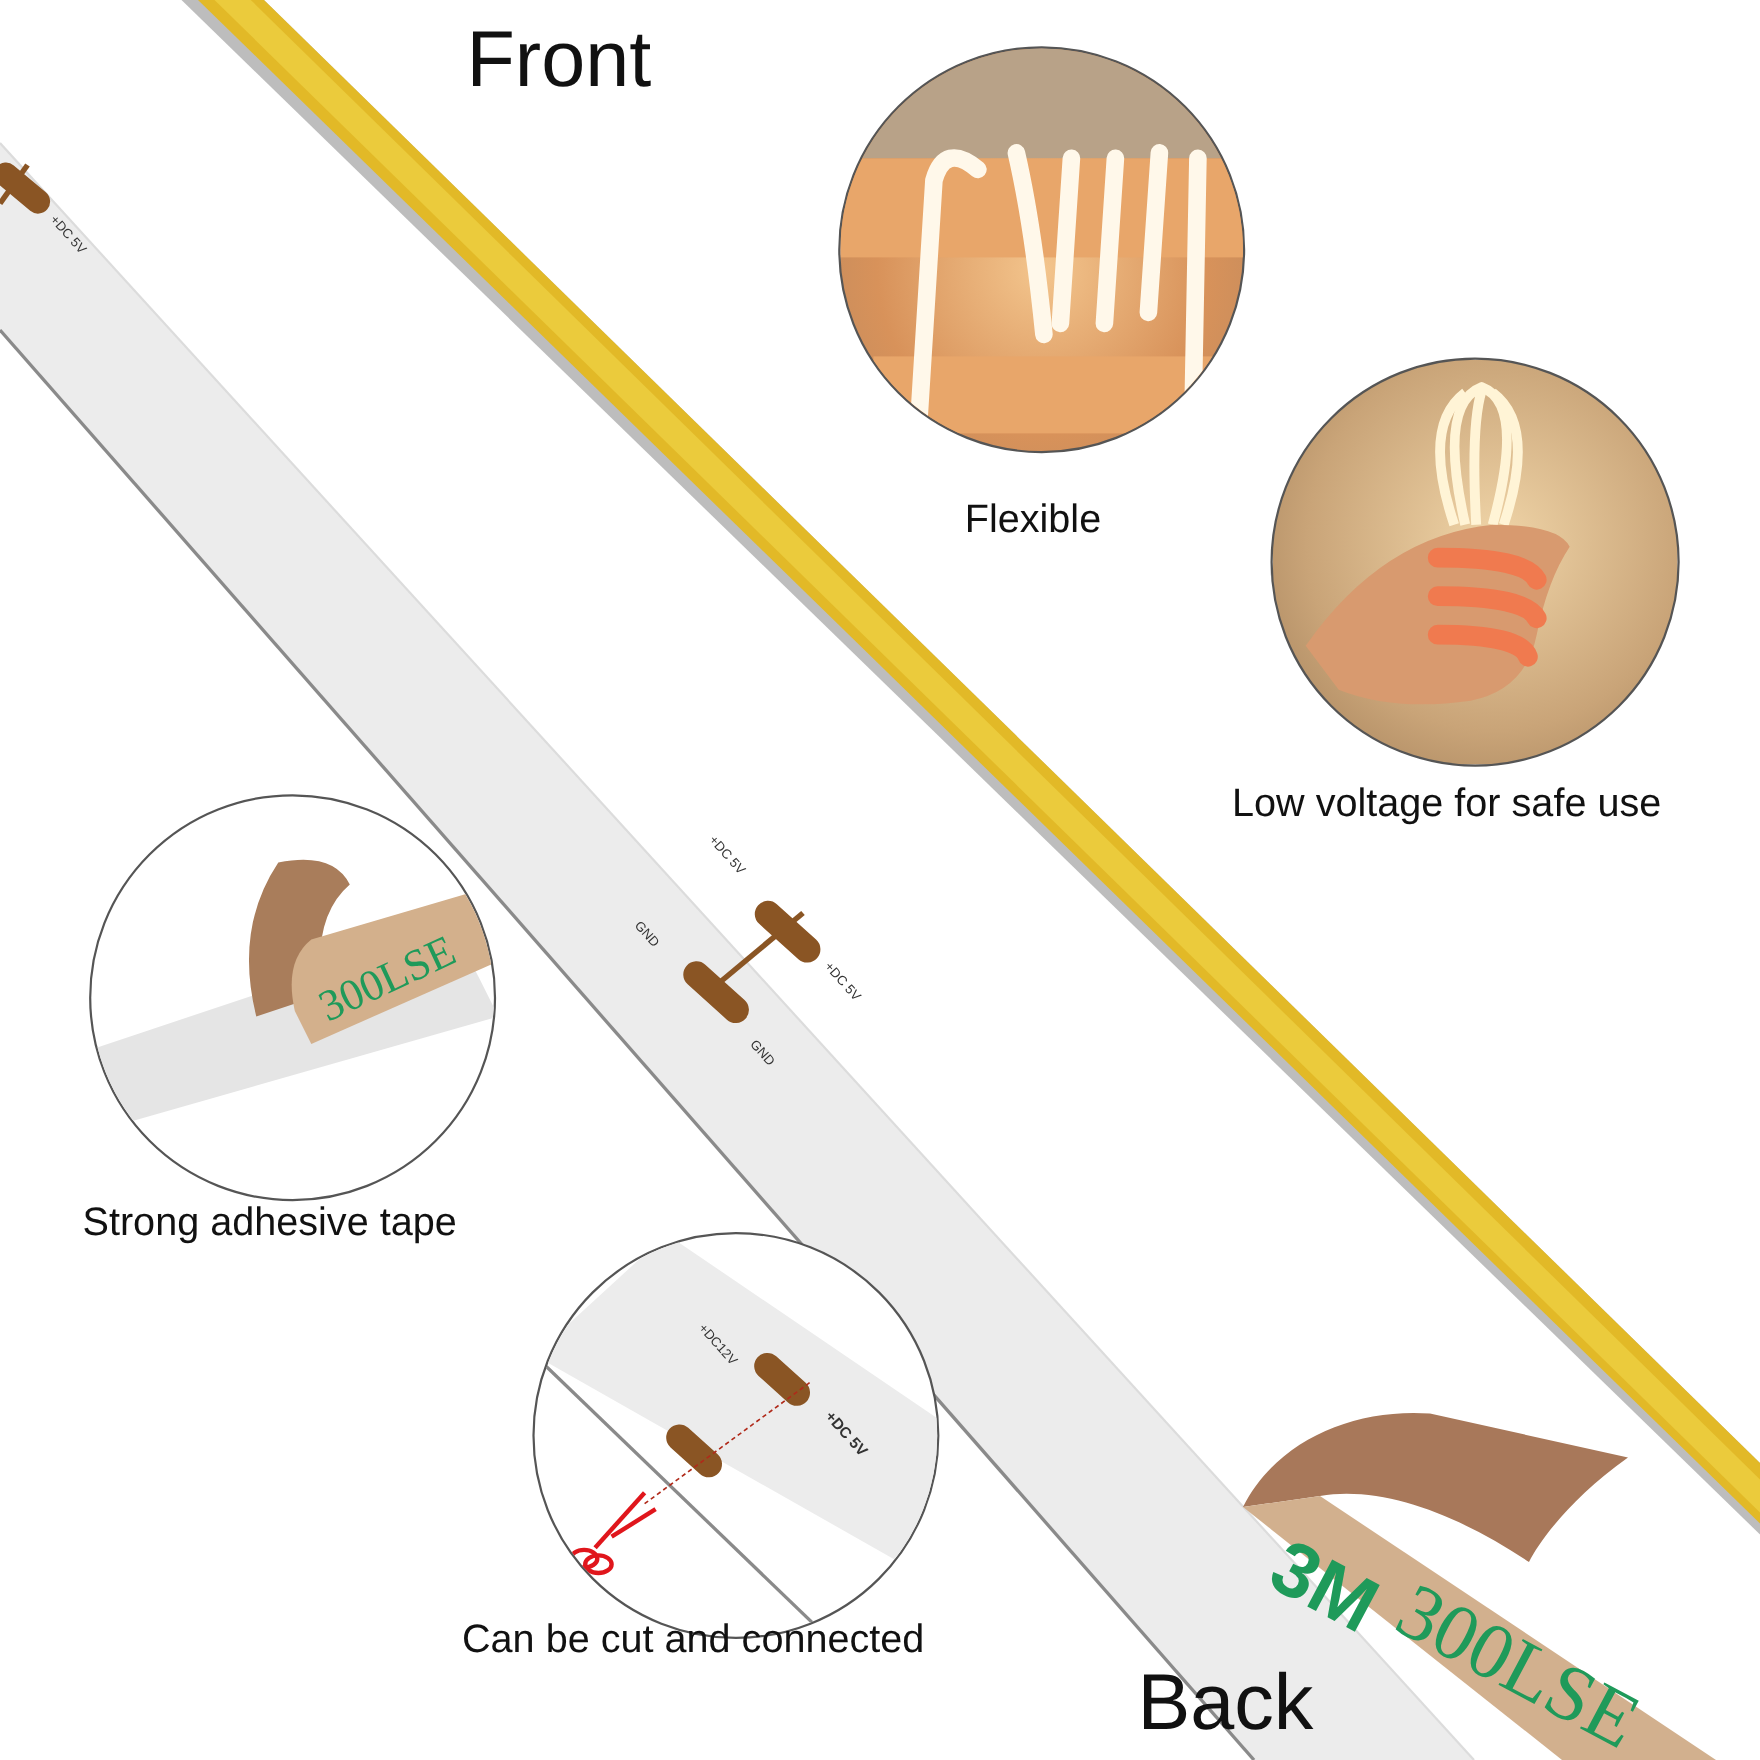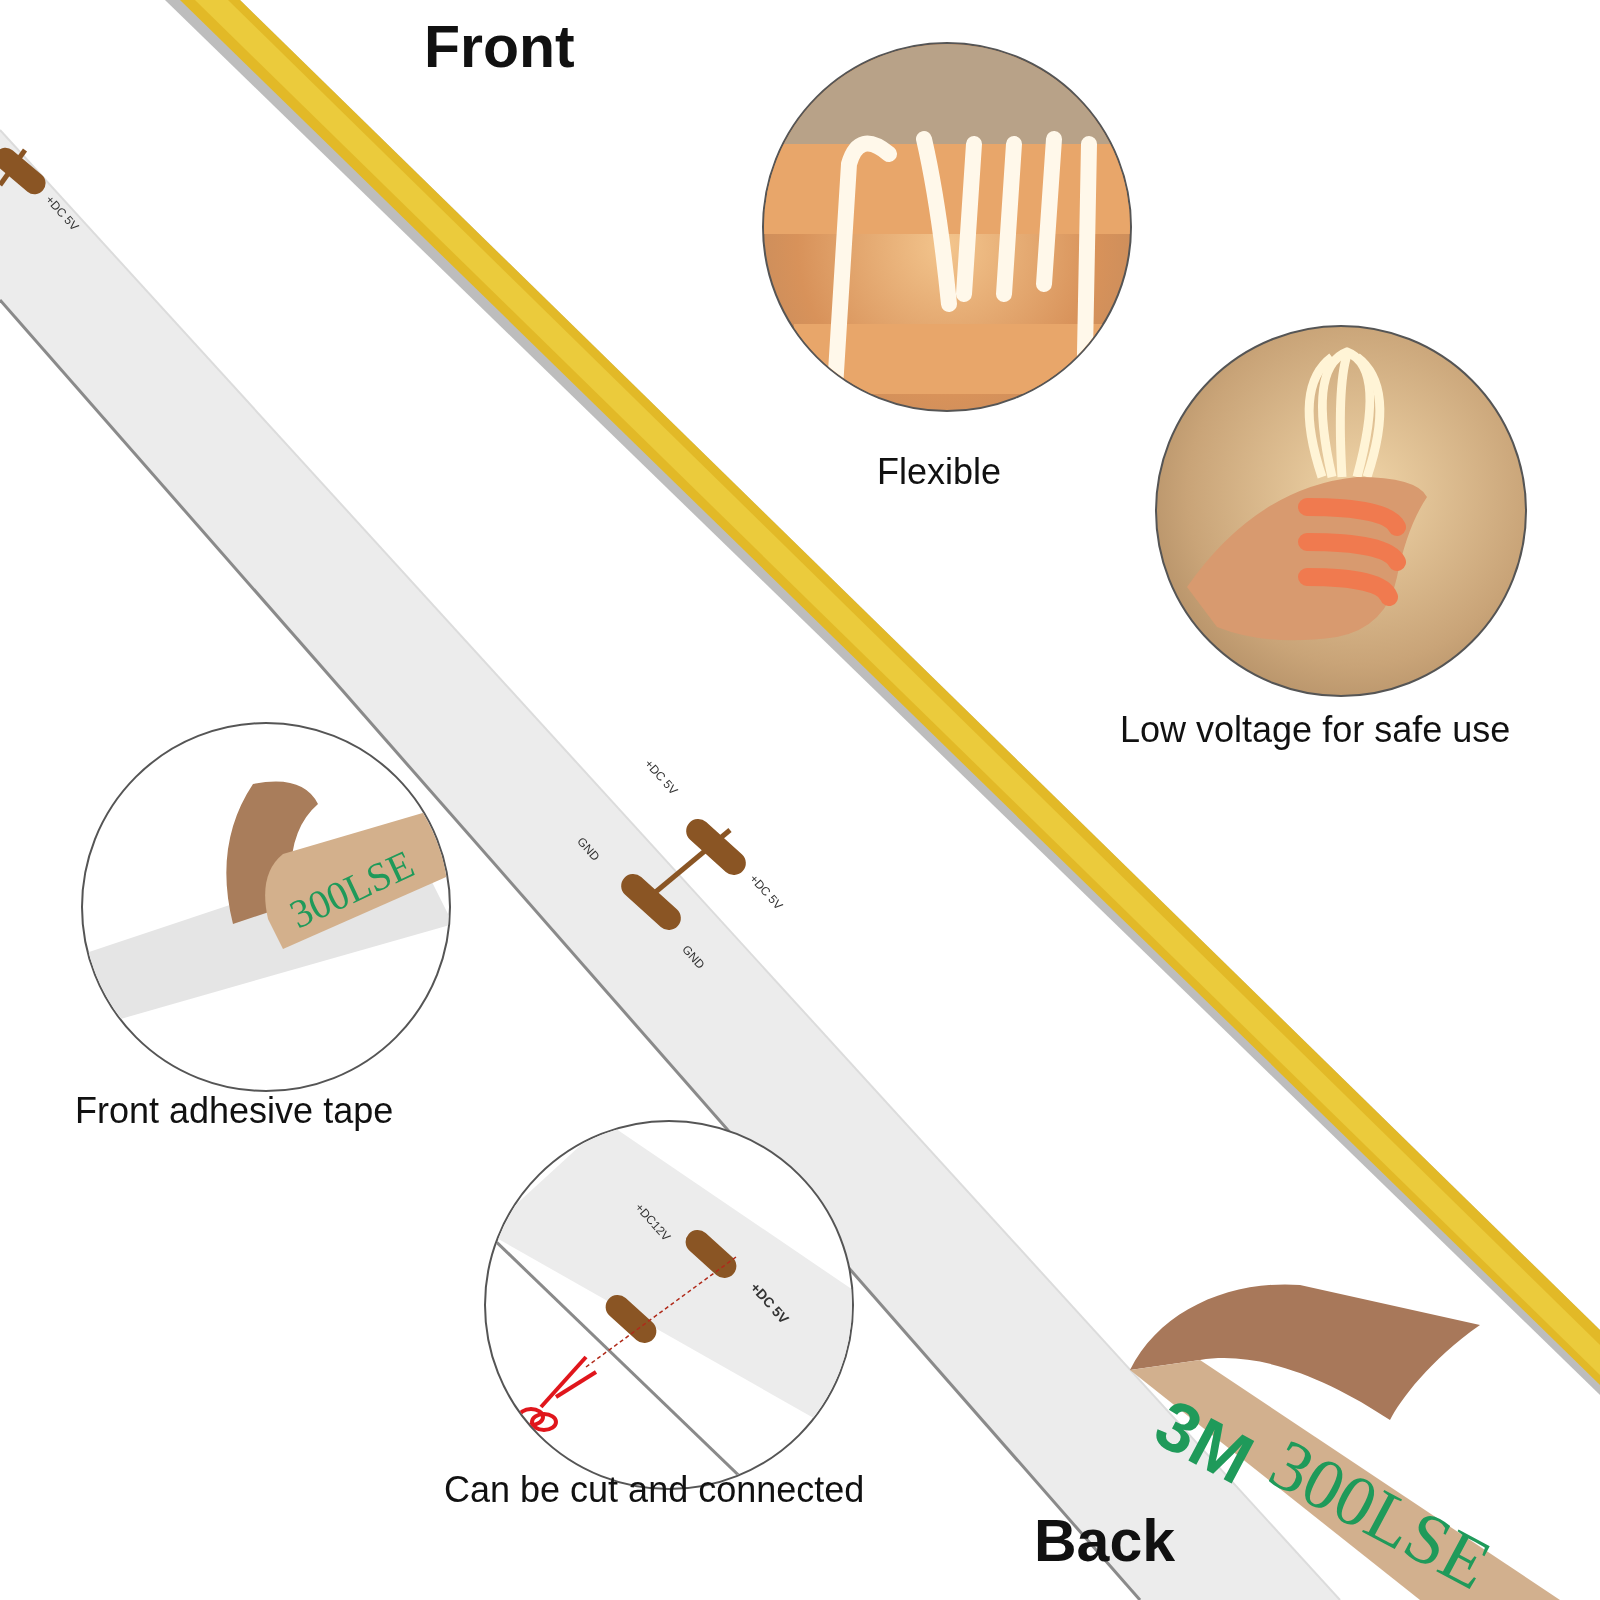--- a/index.html
+++ b/index.html
@@ -1,19 +1,19 @@
 <!DOCTYPE html>
 <html><head>
 <meta charset="utf-8">
 <style>
   html,body{margin:0;padding:0;}
   body{width:1600px;height:1600px;position:relative;overflow:hidden;background:#ffffff;font-family:"Liberation Sans",sans-serif;}
   .abs{position:absolute;}
   svg.scene{position:absolute;left:0;top:0;}
-  .title{position:absolute;font-family:"Liberation Sans",sans-serif;color:#111;font-size:59px;line-height:1;font-weight:bold;}
+  .title{position:absolute;font-family:"Liberation Sans",sans-serif;color:#111;font-size:72px;line-height:1;}
   .caption{position:absolute;font-family:"Liberation Sans",sans-serif;color:#111;font-size:36px;line-height:1;white-space:nowrap;}
   .circle{position:absolute;border-radius:50%;overflow:hidden;border:2px solid #555;box-sizing:border-box;}
 </style>
 </head>
 <body>
 
 <svg class="scene" width="1600" height="1600" viewBox="0 0 1600 1600">
   <defs>
     <linearGradient id="ledGrad" x1="0" y1="0" x2="1" y2="-1" gradientUnits="objectBoundingBox">
       <stop offset="0" stop-color="#c9970f"></stop>
@@ -94,32 +94,32 @@
 <div class="caption" style="left:1120px;top:712px;">Low voltage for safe use</div>
 
 <div class="circle" style="left:81px;top:722px;width:370px;height:370px;background:#ffffff;">
   <svg width="370" height="370" viewBox="0 0 370 370">
     <polygon points="0,230 330,120 370,200 20,300" fill="#e5e5e5"></polygon>
     <path d="M150,200 Q130,120 170,60 Q220,50 235,80 Q200,110 210,180 Z" fill="#a97d5b"></path>
     <path d="M185,195 Q175,150 200,130 L370,80 L370,150 L200,225 Z" fill="#d3b08c"></path>
     <text x="215" y="205" font-family="Liberation Serif, serif" font-size="40" fill="#1f9a5a" transform="rotate(-25 215 205)">300LSE</text>
   </svg>
 </div>
-<div class="caption" style="left:75px;top:1093px;">Front adhesive tape</div>
+<div class="caption" style="left:75px;top:1093px;">Strong adhesive tape</div>
 
 <div class="circle" style="left:484px;top:1120px;width:370px;height:370px;background:#ffffff;">
   <svg width="370" height="370" viewBox="0 0 370 370">
     <polygon points="0,110 120,0 370,170 370,320 0,110" fill="#ececec"></polygon>
     <line x1="0" y1="110" x2="270" y2="370" stroke="#8a8a8a" stroke-width="3"></line>
     <rect x="195" y="120" width="60" height="24" rx="12" fill="#8a5524" transform="rotate(42 225 132)"></rect>
     <rect x="115" y="185" width="60" height="24" rx="12" fill="#8a5524" transform="rotate(42 145 197)"></rect>
     <line x1="100" y1="245" x2="250" y2="135" stroke="#b02a1a" stroke-width="1.5" stroke-dasharray="4,3"></line>
     <g stroke="#e0161c" stroke-width="4" fill="none">
       <path d="M100,235 L55,285"></path>
       <path d="M110,250 L70,275"></path>
       <ellipse cx="45" cy="295" rx="12" ry="8"></ellipse>
       <ellipse cx="58" cy="300" rx="12" ry="8"></ellipse>
     </g>
   </svg>
 </div>
 <div class="abs" style="left:630px;top:1215px;font-size:12px;color:#333;transform:rotate(48deg);">+DC12V</div>
 <div class="abs" style="left:745px;top:1295px;font-size:14px;font-weight:bold;color:#333;transform:rotate(48deg);">+DC 5V</div>
-<div class="caption" style="left:444px;top:1472px;">Can be cut and connected</div>
+<div class="caption" style="left:420px;top:1472px;">Can be cut and connected</div>
 
 </body></html>

